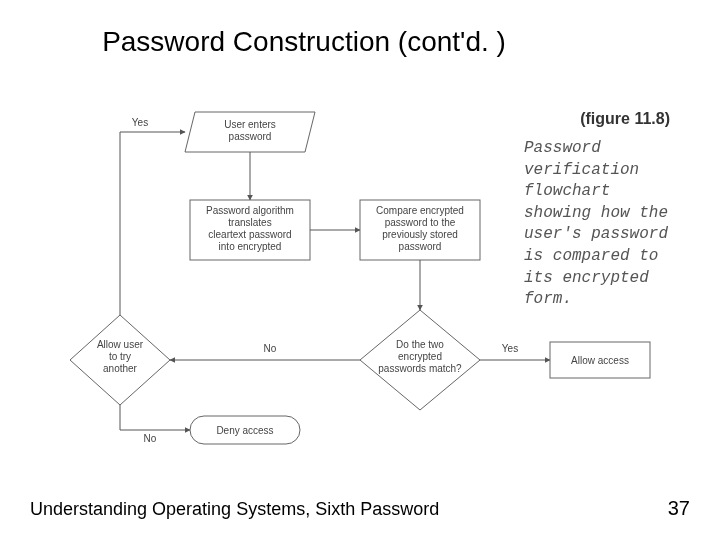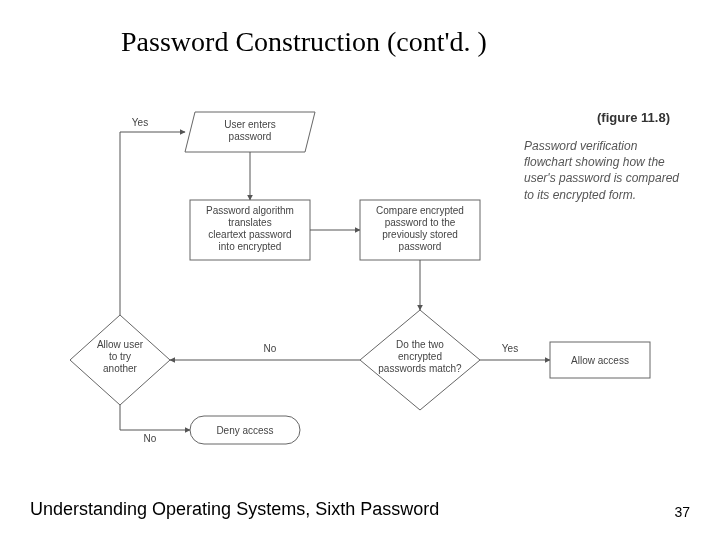--- a/index.html
+++ b/index.html
@@ -14,52 +14,53 @@
     overflow: hidden;
   }
   .slide-title {
     position: absolute;
     top: 26px;
     left: 0;
     width: 608px;
     text-align: center;
     font-size: 28px;
     font-weight: 400;
-    font-family: Liberation Serif, serif;
+    font-family: Liberation Sans, sans-serif;
   }
   .footer-left {
     position: absolute;
     left: 30px;
     bottom: 20px;
     font-size: 18px;
   }
   .footer-right {
     position: absolute;
     right: 30px;
     bottom: 20px;
-    font-size: 14px;
+    font-size: 20px;
     margin-top: 31px;
   }
   .figure-label {
     position: absolute;
     right: 50px;
     top: 110px;
-    font-size: 13px;
+    font-size: 16px;
     font-weight: bold;
     color: #333;
   }
   .figure-caption {
     position: absolute;
     right: 36px;
     top: 138px;
     width: 160px;
-    font-size: 12px;
+    font-size: 16px;
     font-style: italic;
     color: #555;
     line-height: 1.35;
+    font-family: Liberation Mono, monospace;
   }
   svg.flow {
     position: absolute;
     left: 60px;
     top: 100px;
     width: 600px;
     height: 360px;
   }
   svg.flow text {
     font-family: Arial, sans-serif;

